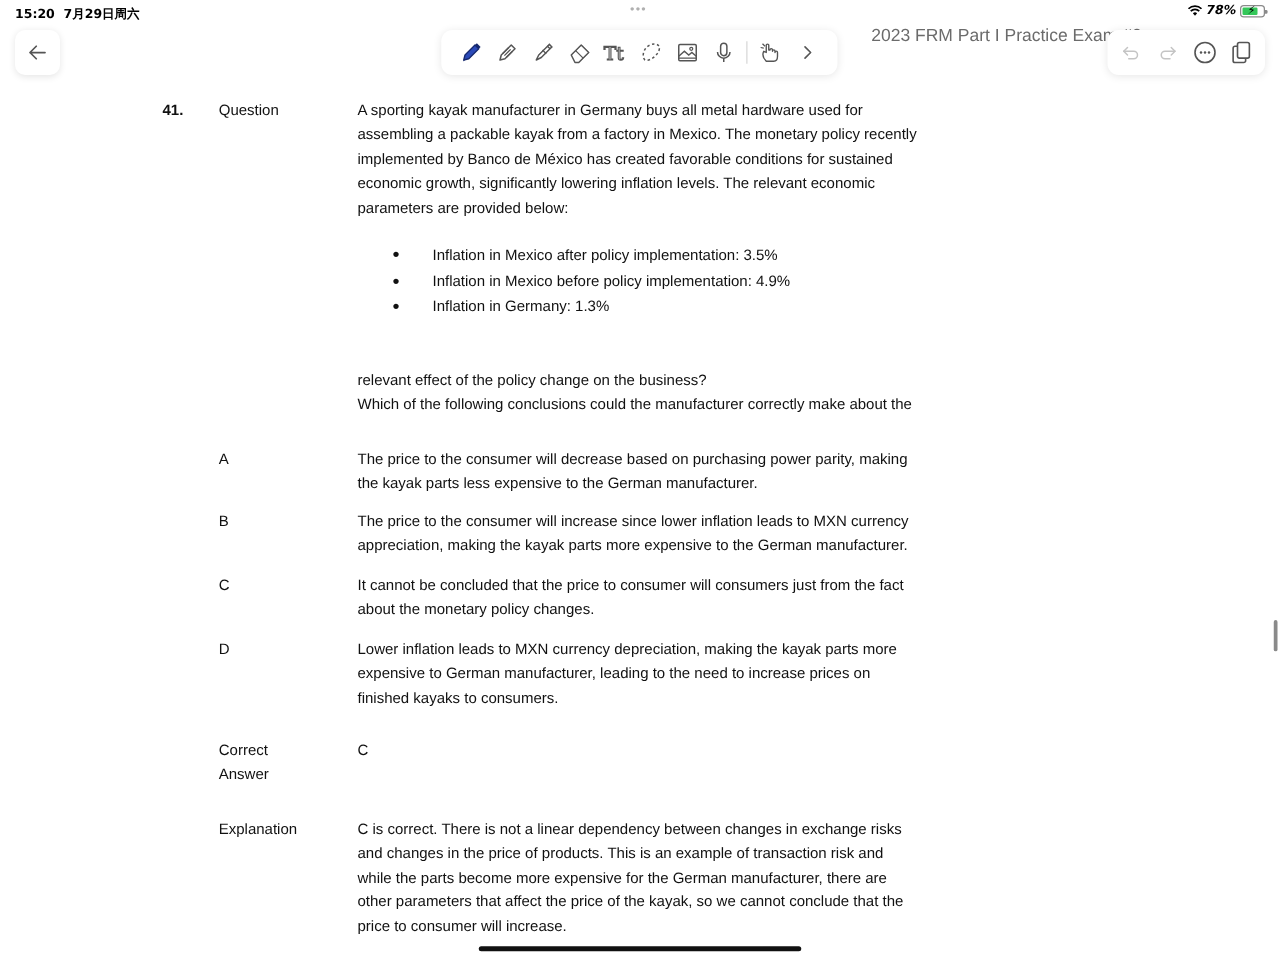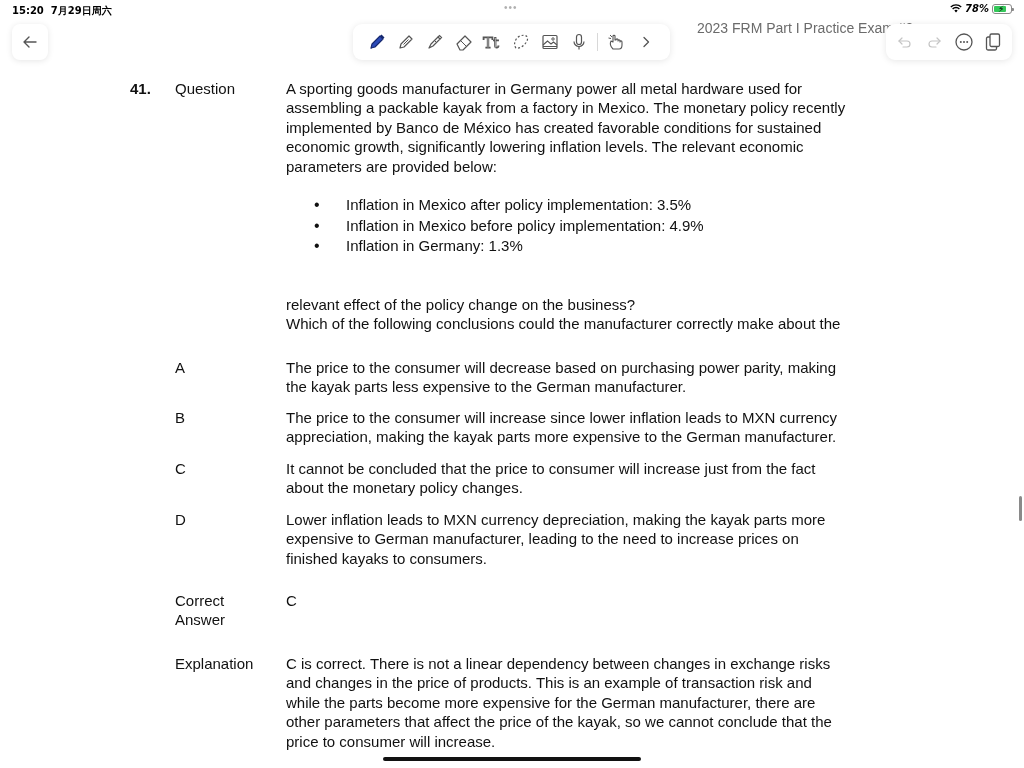--- a/index.html
+++ b/index.html
@@ -21,21 +21,21 @@
   
   .toolbar { position: absolute; left: 353px; top: 24px; width: 317px; height: 36px; background: #fff; border-radius: 9px; box-shadow: 0 1px 7px rgba(0,0,0,0.10); display: flex; align-items: center; padding: 0 10px; gap: 0; }
   .tool { width: 30px; height: 30px; display: flex; align-items: center; justify-content: center; cursor: pointer; }
   .tool-sep { width: 1px; height: 18px; background: #d8d8d8; margin: 0 4px; }
 
   .doc-title { position: absolute; left: 697px; top: 20px; font-size: 14px; color: #6b6b6b; white-space: nowrap; }
   .right-tools { position: absolute; left: 886px; top: 24px; width: 126px; height: 36px; background: #fff; border-radius: 9px; box-shadow: 0 1px 7px rgba(0,0,0,0.10); display: flex; align-items: center; justify-content: space-around; padding: 0 4px; }
   .rtool { width: 26px; height: 26px; display: flex; align-items: center; justify-content: center; cursor: pointer; }
 
   
-  .doc { position: absolute; left: 0; top: 0; width: 1024px; height: 768px; font-size: 15px; line-height: 19.4px; color: #111; }
+  .doc { position: absolute; left: 0; top: 0; width: 1024px; height: 768px; font-size: 12px; line-height: 19.4px; color: #111; }
   .qnum { position: absolute; left: 130px; top: 79px; font-weight: bold; }
   .label { position: absolute; left: 175px; }
   .body { position: absolute; left: 286px; width: 630px; }
   .bullets { position: absolute; left: 286px; top: 195px; width: 600px; list-style: none; }
   .bullets li { position: relative; padding-left: 60px; height: 20.5px; }
   .bullets li::before { content: "•"; position: absolute; left: 28px; top: 0; font-size: 16px; }
 
   .scroll-indicator { position: absolute; left: 1019px; top: 496px; width: 3px; height: 25px; background: #8a8a8a; border-radius: 2px; }
   .home-indicator { position: absolute; left: 383px; top: 757px; width: 258px; height: 4px; background: #111; border-radius: 3px; }
 </style>
@@ -161,21 +161,21 @@
         <path d="M6 5 H4 A1.5 1.5 0 0 0 2.5 6.5 V16.5 A1.5 1.5 0 0 0 4 18 H11 A1.5 1.5 0 0 0 12.5 16.5 V14.5" fill="none" stroke="#555" stroke-width="1.3"></path>
       </svg>
   </div>
 </div>
 
 <div class="doc">
   <div class="qnum">41.</div>
   <div class="label" style="top:79px">Question</div>
 
   <div class="body" style="top:79px">
-    <div>A sporting goods manufacturer in Germany power all metal hardware used for</div>
+    <div>A sporting kayak manufacturer in Germany buys all metal hardware used for</div>
     <div>assembling a packable kayak from a factory in Mexico. The monetary policy recently</div>
     <div>implemented by Banco de México has created favorable conditions for sustained</div>
     <div>economic growth, significantly lowering inflation levels. The relevant economic</div>
     <div>parameters are provided below:</div>
   </div>
 
   <ul class="bullets">
     <li>Inflation in Mexico after policy implementation: 3.5%</li>
     <li>Inflation in Mexico before policy implementation: 4.9%</li>
     <li>Inflation in Germany: 1.3%</li>
@@ -193,21 +193,21 @@
   </div>
 
   <div class="label" style="top:408px">B</div>
   <div class="body" style="top:408px">
     <div>The price to the consumer will increase since lower inflation leads to MXN currency</div>
     <div>appreciation, making the kayak parts more expensive to the German manufacturer.</div>
   </div>
 
   <div class="label" style="top:459px">C</div>
   <div class="body" style="top:459px">
-    <div>It cannot be concluded that the price to consumer will increase just from the fact</div>
+    <div>It cannot be concluded that the price to consumer will consumers just from the fact</div>
     <div>about the monetary policy changes.</div>
   </div>
 
   <div class="label" style="top:510px">D</div>
   <div class="body" style="top:510px">
     <div>Lower inflation leads to MXN currency depreciation, making the kayak parts more</div>
     <div>expensive to German manufacturer, leading to the need to increase prices on</div>
     <div>finished kayaks to consumers.</div>
   </div>
 

